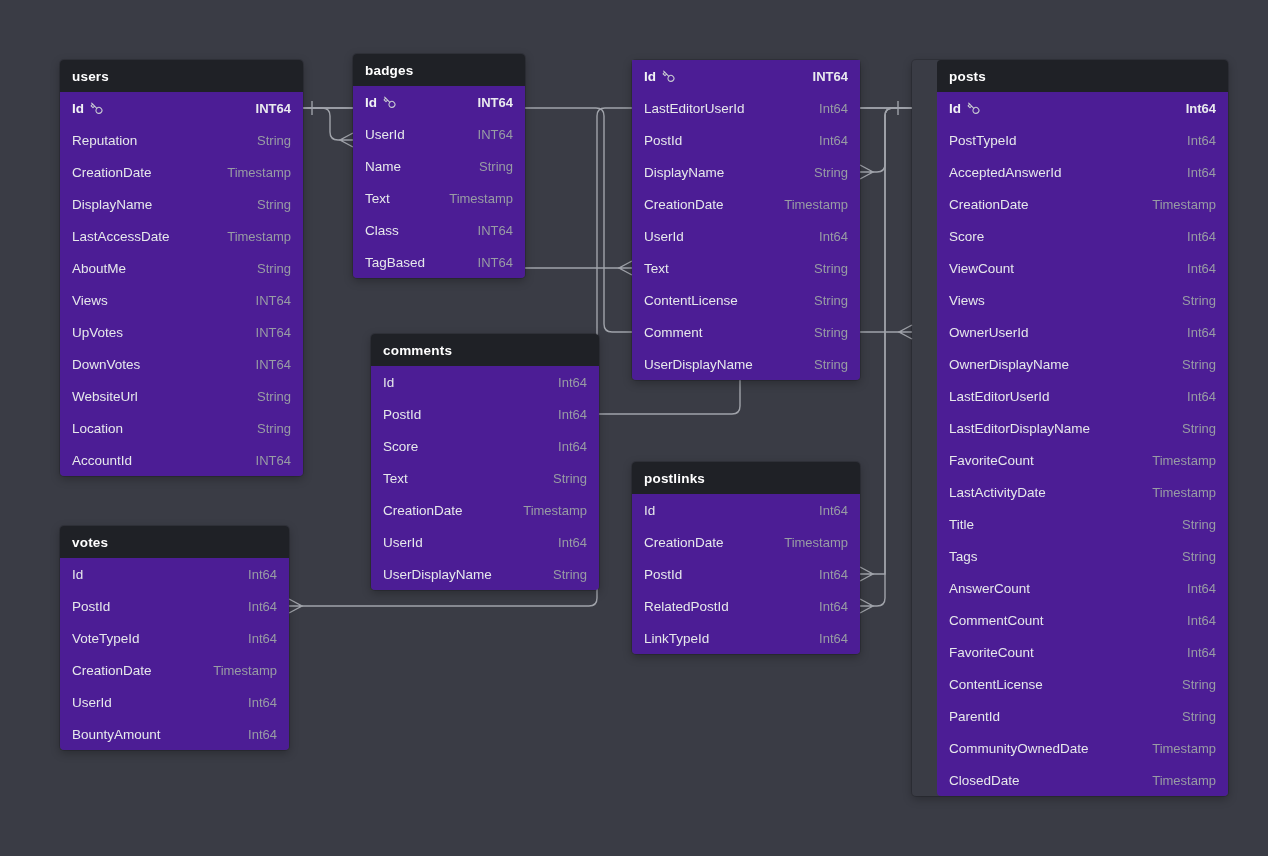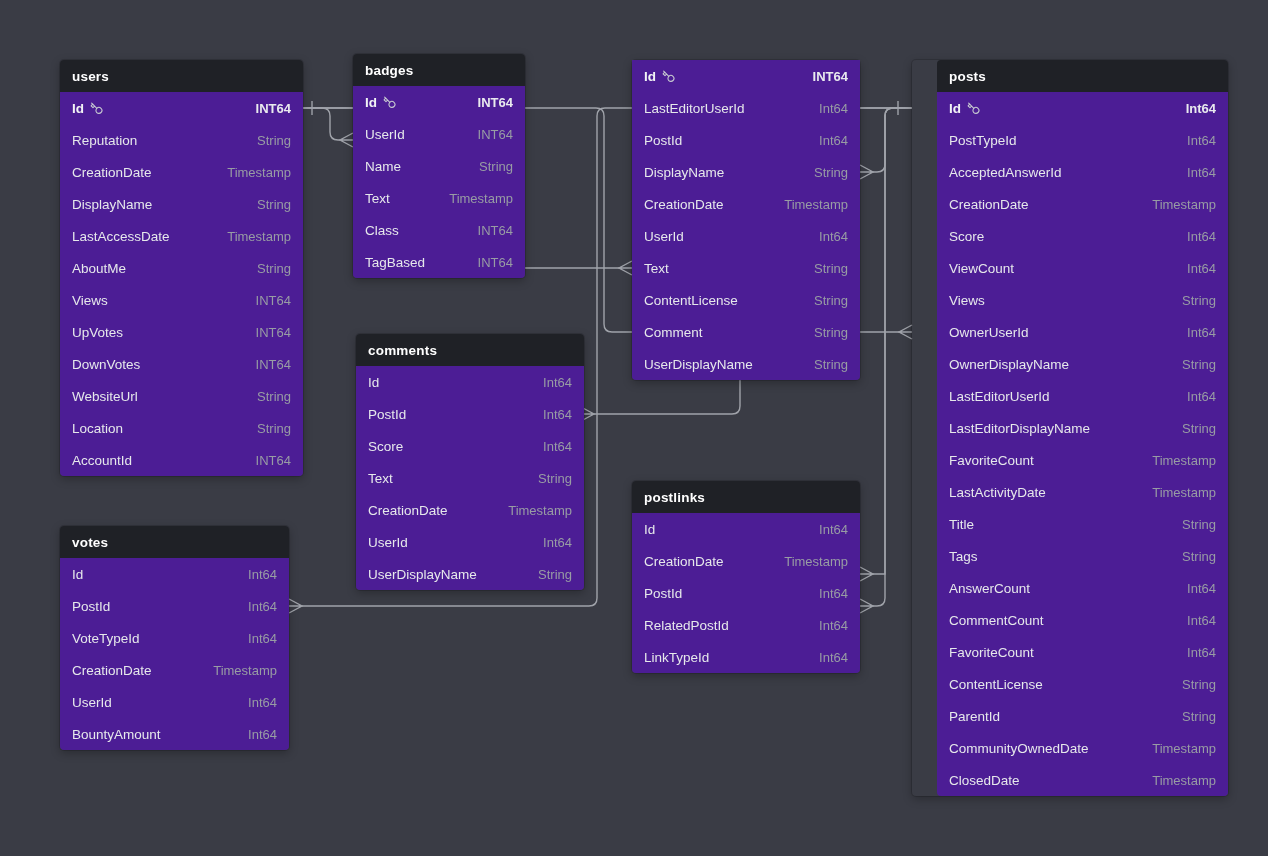--- a/index.html
+++ b/index.html
@@ -394,21 +394,21 @@
           <span class="ftype">Timestamp</span>
         </div>
         <div class="row">
           <span class="fname">
             <span>ClosedDate</span>
           </span>
           <span class="ftype">Timestamp</span>
         </div>
       </div>
     </div>
-    <div class="table" style="left: 356px; top: 334px; width: 228px;">
+    <div class="table" style="left: 371px; top: 334px; width: 228px;">
       <div class="thead">
         <span>comments</span>
       </div>
       <div class="tbody">
         <div class="row">
           <span class="fname">
             <span>Id</span>
           </span>
           <span class="ftype">Int64</span>
         </div>
@@ -443,21 +443,21 @@
           <span class="ftype">Int64</span>
         </div>
         <div class="row">
           <span class="fname">
             <span>UserDisplayName</span>
           </span>
           <span class="ftype">String</span>
         </div>
       </div>
     </div>
-    <div class="table" style="left: 632px; top: 462px; width: 228px; margin-top: 19px;">
+    <div class="table" style="left: 632px; top: 462px; width: 228px;">
       <div class="thead">
         <span>postlinks</span>
       </div>
       <div class="tbody">
         <div class="row">
           <span class="fname">
             <span>Id</span>
           </span>
           <span class="ftype">Int64</span>
         </div>

